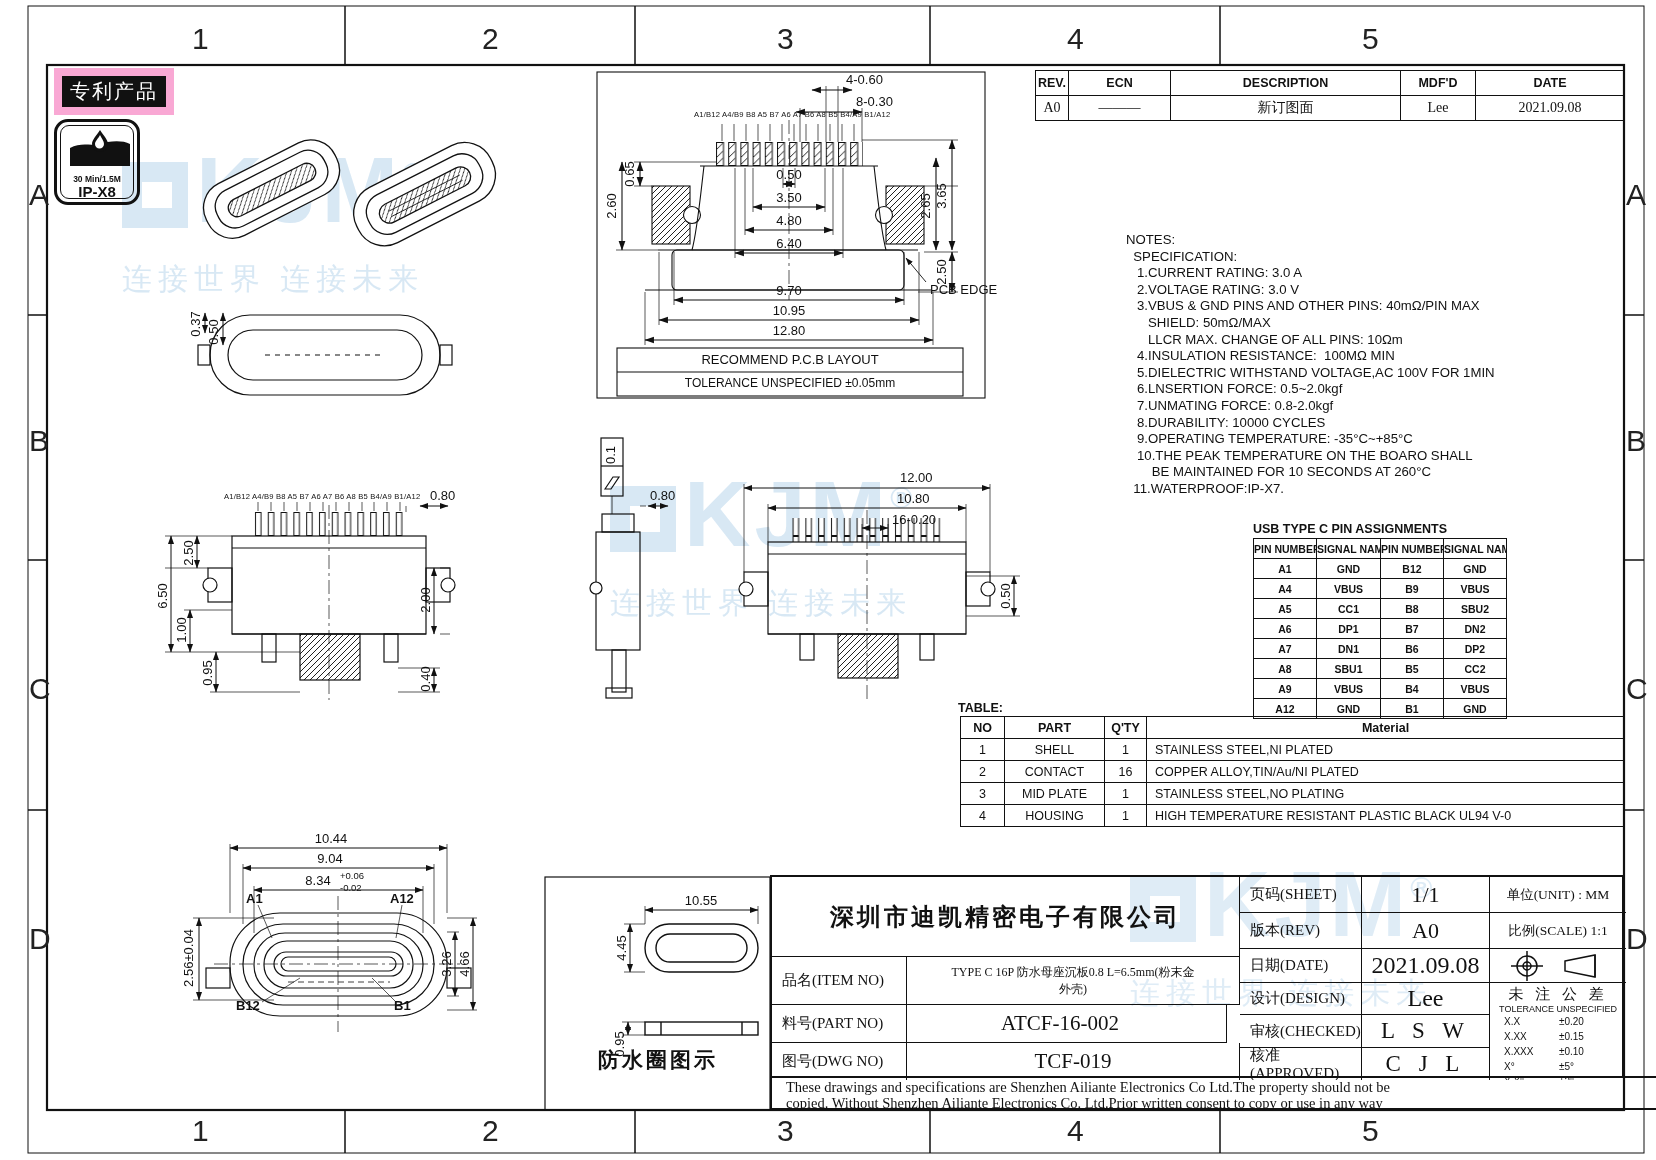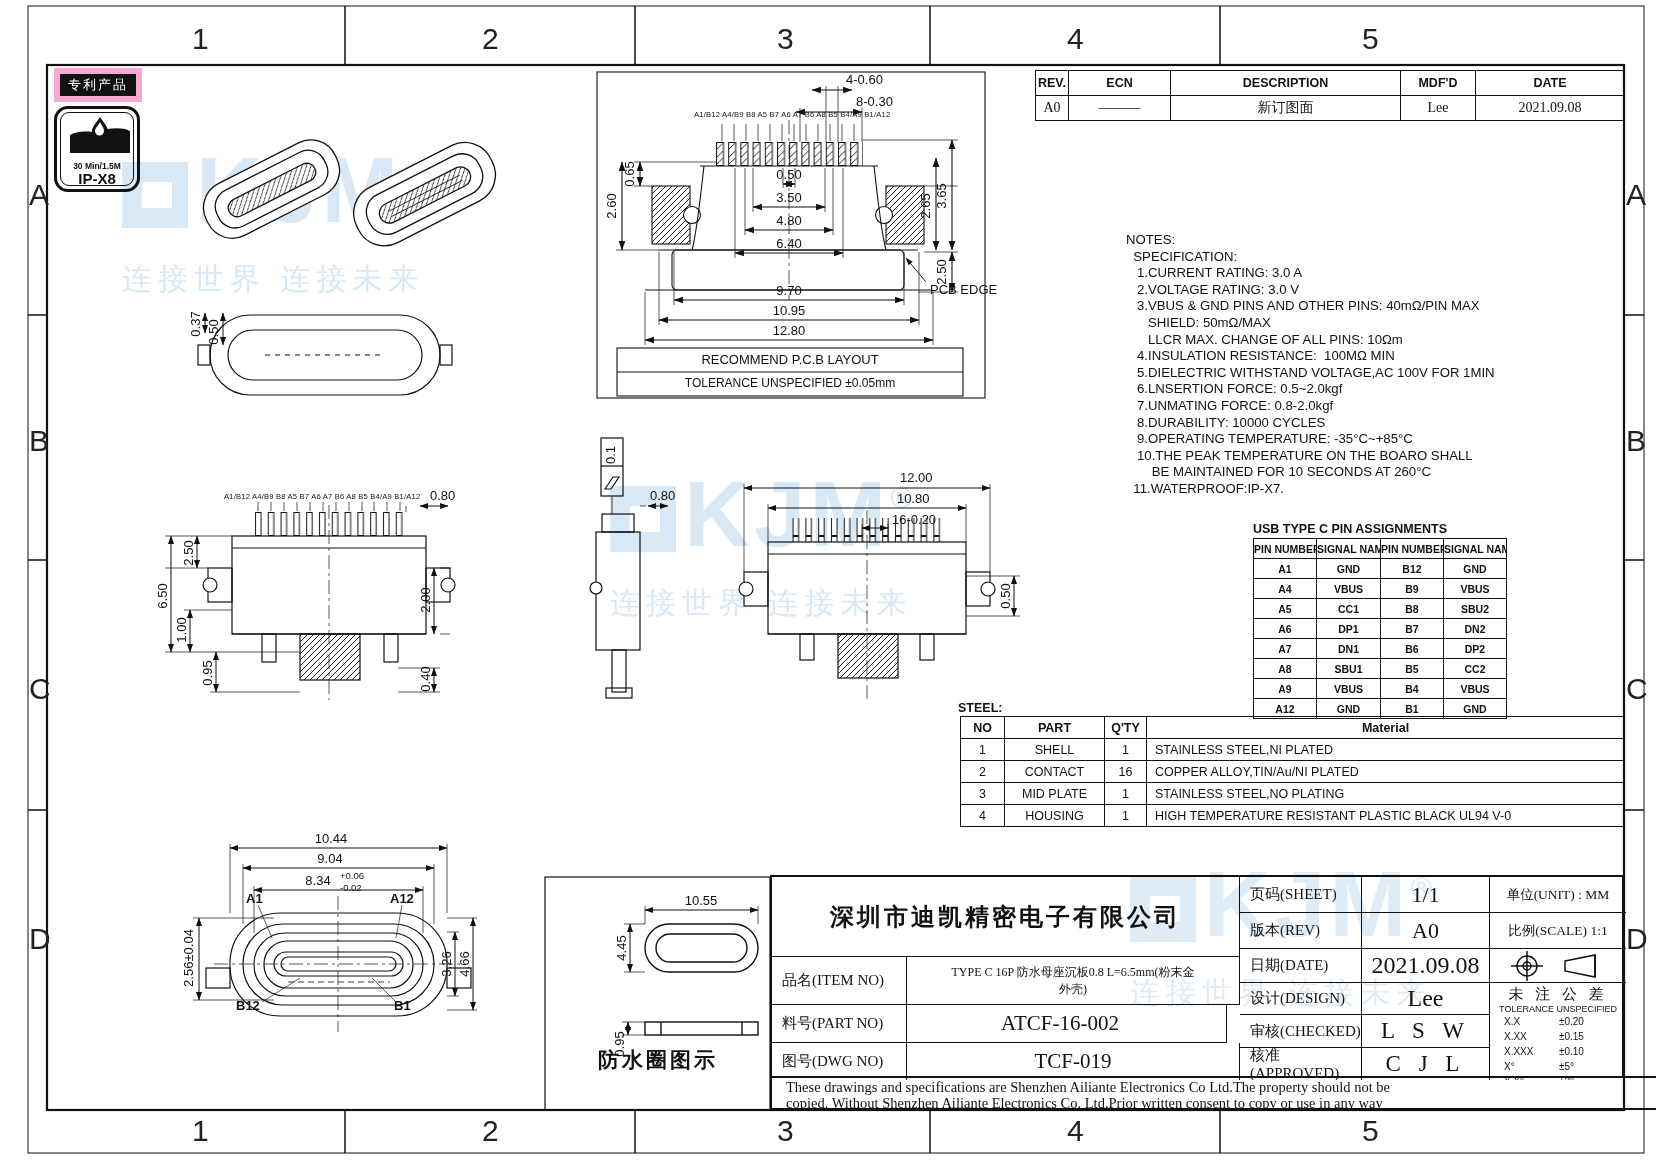--- a/index.html
+++ b/index.html
@@ -39,21 +39,21 @@
   
   .notes{position:absolute;left:1126px;top:232px;width:500px;font-size:13.2px;line-height:16.6px;white-space:pre;}
   
   .wm{position:absolute;color:#b9d6ec;opacity:.55;pointer-events:none;white-space:nowrap;}
   .wm .big{font-weight:bold;font-size:92px;letter-spacing:4px;font-family:"Liberation Sans",sans-serif;}
   .wm .reg{font-size:30px;vertical-align:38px;font-weight:bold;}
   .wm-sq{display:inline-block;width:66px;height:66px;background:#b9d6ec;position:relative;margin-right:8px;vertical-align:-6px;}
   .wm-sq::after{content:"";position:absolute;left:20px;top:20px;width:30px;height:26px;background:#fff;}
   .wm .slogan{display:block;font-size:30px;letter-spacing:6px;margin-top:16px;}
   .stamp{position:absolute;left:54px;top:68px;}
-  .patent{border:6px solid #f9a8d4;background:#111;color:#fff;font-size:13px;padding:2px 8px;letter-spacing:2px;
+  .patent{border:8px solid #f9a8d4;background:#111;color:#fff;font-size:20px;padding:2px 8px;letter-spacing:2px;
           font-family:"Liberation Serif",serif;display:inline-block;}
   .ipbox{margin-top:4px;width:86px;height:86px;border:3px solid #111;border-radius:14px;position:relative;box-sizing:border-box;}
   .ipbox .inner{position:absolute;left:3px;top:3px;right:3px;bottom:3px;border:1.5px solid #111;border-radius:9px;}
   .ip1{position:absolute;left:0;right:0;top:52px;text-align:center;font-size:8.5px;font-weight:bold;}
   .ip2{position:absolute;left:0;right:0;top:61px;text-align:center;font-size:15px;font-weight:bold;}
   .ringlbl{position:absolute;left:598px;top:1046px;font-size:21px;font-weight:bold;font-family:Liberation Serif, serif;letter-spacing:3px;}
   .tabhdr{position:absolute;font-size:12.5px;font-weight:bold;}
 </style>
 </head>
 <body>
@@ -464,21 +464,21 @@
         </tr>
         <tr>
           <td>A12</td>
           <td>GND</td>
           <td>B1</td>
           <td>GND</td>
         </tr>
       </tbody>
   </table>
 
-  <span class="tabhdr" style="left:958px;top:701px;">STEEL:</span>
+  <span class="tabhdr" style="left:958px;top:701px;">TABLE:</span>
   <table class="ct mat">
     <colgroup>
         <col style="width:44px">
         <col style="width:100px">
         <col style="width:42px">
         <col style="width:478px">
       </colgroup>
     <thead>
         <tr style="font-weight:bold;">
           <td>NO</td>

